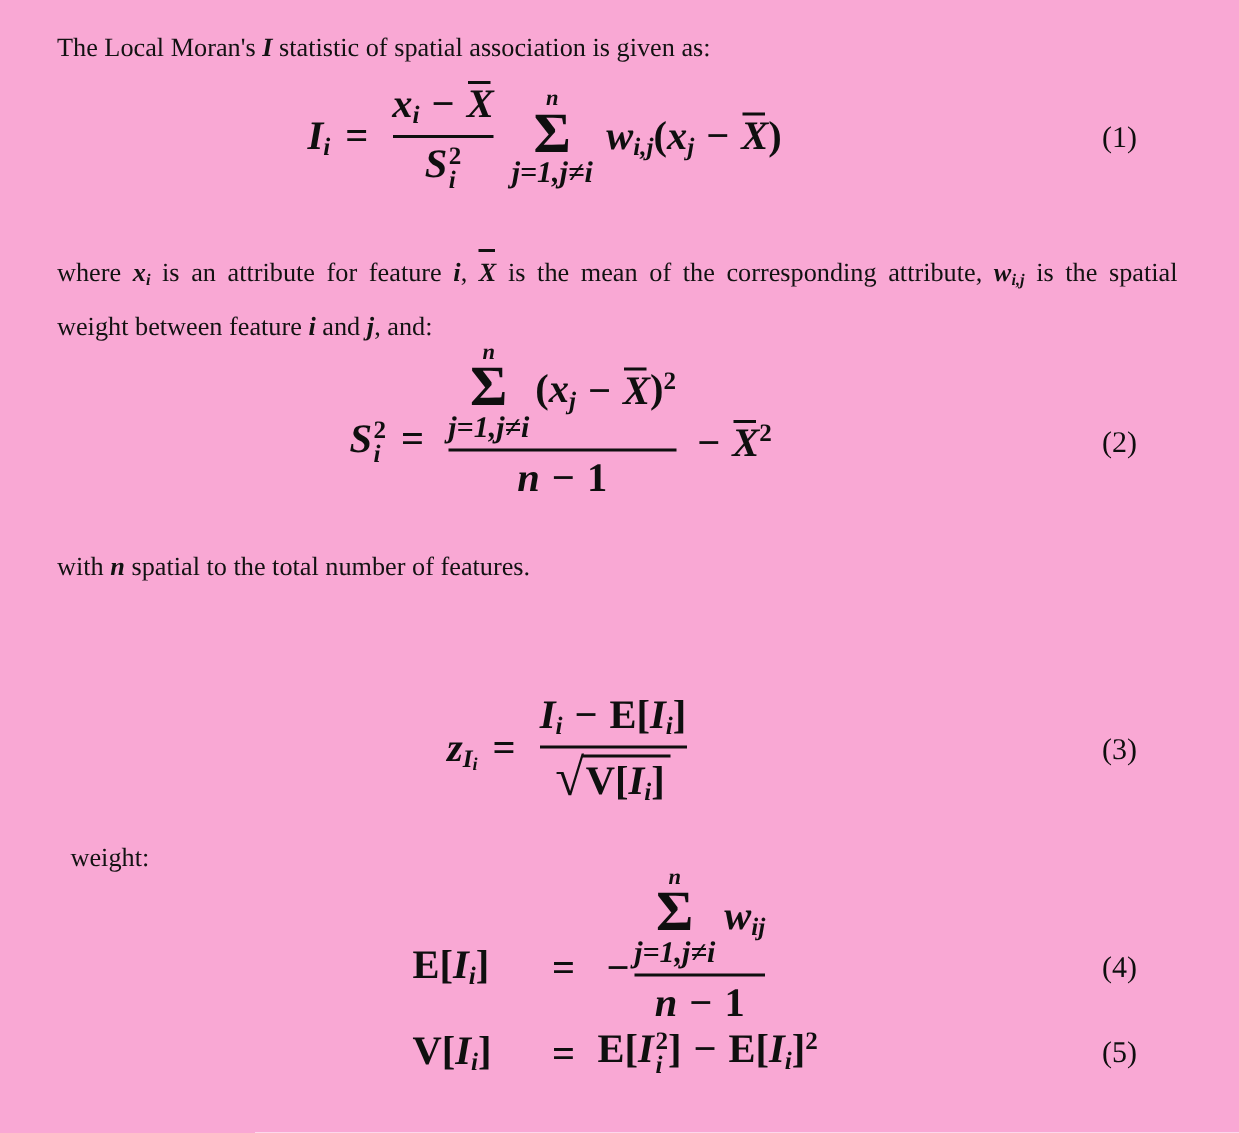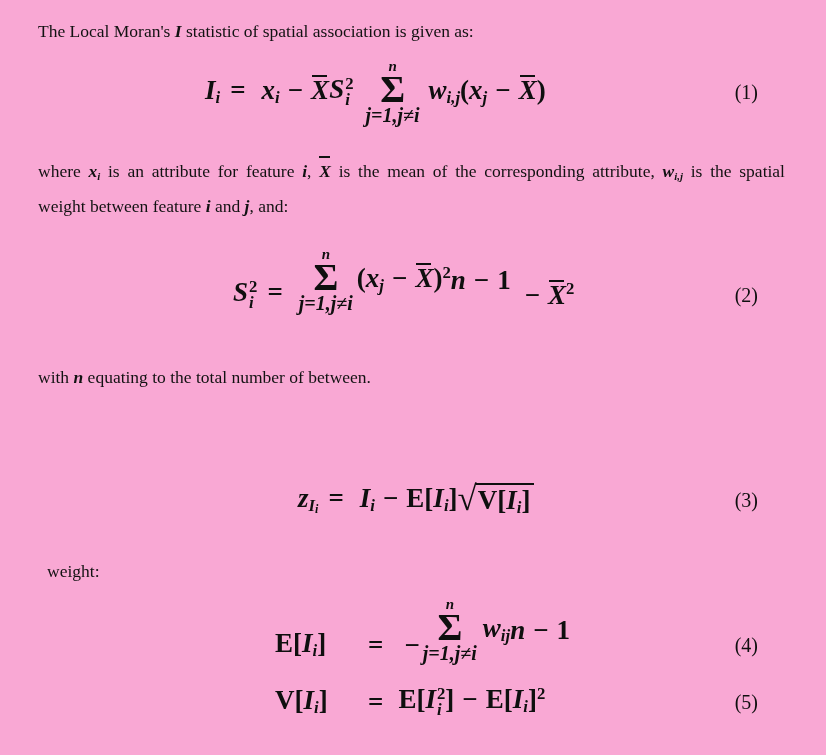--- a/index.html
+++ b/index.html
@@ -19,21 +19,21 @@
   
   .eq { position:absolute; display:flex; align-items:center; font-size:27px;
         font-weight:bold; color:#0f0f0f; }
   .grp { white-space:nowrap; line-height:1; display:inline-block; }
   .it  { font-style:italic; }
   .upr { font-style:normal; }
   .rel  { font-style:normal; margin:0 10px; }
   .relw { font-style:normal; margin:0 15px; }
   .mm  { font-style:normal; margin:0 8px; }
   .neg { font-style:normal; margin:0 3px 0 6px; }
-  .frac { display:flex; align-items:center; margin:0 6px; }
+  .frac { display:flex; flex-direction:column; align-items:center; margin:0 6px; }
   .num, .den { display:flex; align-items:center; white-space:nowrap; line-height:1.05; }
   .fbar { align-self:stretch; height:0; border-top:2.5px solid currentColor; margin:4px 0; }
   .raise { transform:translateY(-15px); }
   .sum { display:flex; flex-direction:column; align-items:center; line-height:1; margin:0 9px 0 6px; }
   .sum .stop { font-size:15px; font-style:italic; }
   .sum .sg   { font-size:38px; line-height:0.82; font-style:normal; }
   .sum .sbot { font-size:20px; font-style:italic; white-space:nowrap; }
   .ss { display:inline-flex; flex-direction:column; align-items:flex-start;
         vertical-align:middle; line-height:0.95; font-size:0.62em; margin-left:1px; }
   .ss .up2 { font-style:normal; display:block; }
@@ -75,21 +75,21 @@
     </span>
     <span class="sum">
       <span class="stop">n</span>
       <span class="sg">Σ</span>
       <span class="sbot">j=1,j≠i</span>
     </span>
     <span class="grp"><span class="it">w</span><span class="s">i,j</span><span class="upr">(</span><span class="it">x</span><span class="s">j</span><span class="mm">−</span><span class="it ob">X</span><span class="upr">)</span></span>
     <span class="eqno">(1)</span>
   </div>
 
-  <div class="para" style="top:156px; left:38px; width:747px;">
+  <div class="para" style="top:166px; left:38px; width:747px;">
     <div class="jline">
       <span>where </span><span class="imv"><span>x</span><span class="s">i</span></span><span> is an attribute for feature </span><span class="imv">i</span><span>, </span><span class="imv obs">X</span><span> is the mean of the corresponding attribute, </span><span class="imv"><span>w</span><span class="s">i,j</span></span><span> is the spatial</span>
     </div>
     <div>
       <span>weight between feature </span><span class="imv">i</span><span> and </span><span class="imv">j</span><span>, and:</span>
     </div>
   </div>
 
   <div class="eq" style="left:233px; top:237px; height:116px; right:68px;">
     <span class="grp"><span class="it">S</span><span class="ss">
@@ -108,21 +108,21 @@
       <span class="fbar"></span>
       <span class="den">
           <span class="grp"><span class="it">n</span><span class="mm">−</span><span class="upr">1</span></span>
         </span>
     </span>
     <span class="grp"><span class="mm">−</span><span class="it ob">X</span><span class="p upr">2</span></span>
     <span class="eqno">(2)</span>
   </div>
 
   <div class="para" style="top:362px; left:38px;">
-    <span>with </span><span class="imv">n</span><span> equating to the total number of between.</span>
+    <span>with </span><span class="imv">n</span><span> spatial to the total number of features.</span>
   </div>
 
 
   <div class="eq" style="left:298px; top:467px; height:66px; right:68px;">
     <span class="grp"><span class="it">z</span><span class="s"><span>I</span><span class="s2">i</span></span><span class="rel">=</span></span>
     <span class="frac">
       <span class="num">
           <span class="grp"><span class="it">I</span><span class="s">i</span><span class="mm">−</span><span class="upr">E</span><span class="upr">[</span><span class="it">I</span><span class="s">i</span><span class="upr">]</span></span>
         </span>
       <span class="fbar"></span>

